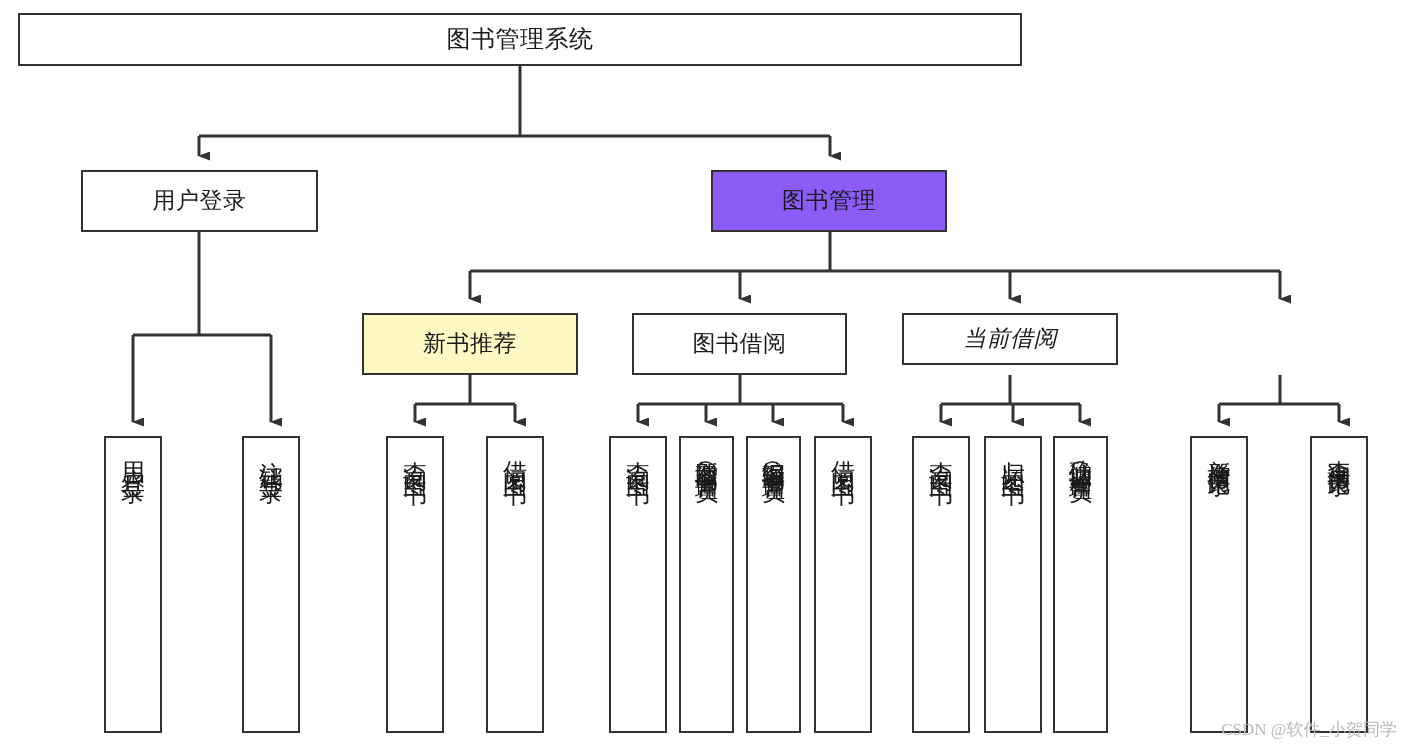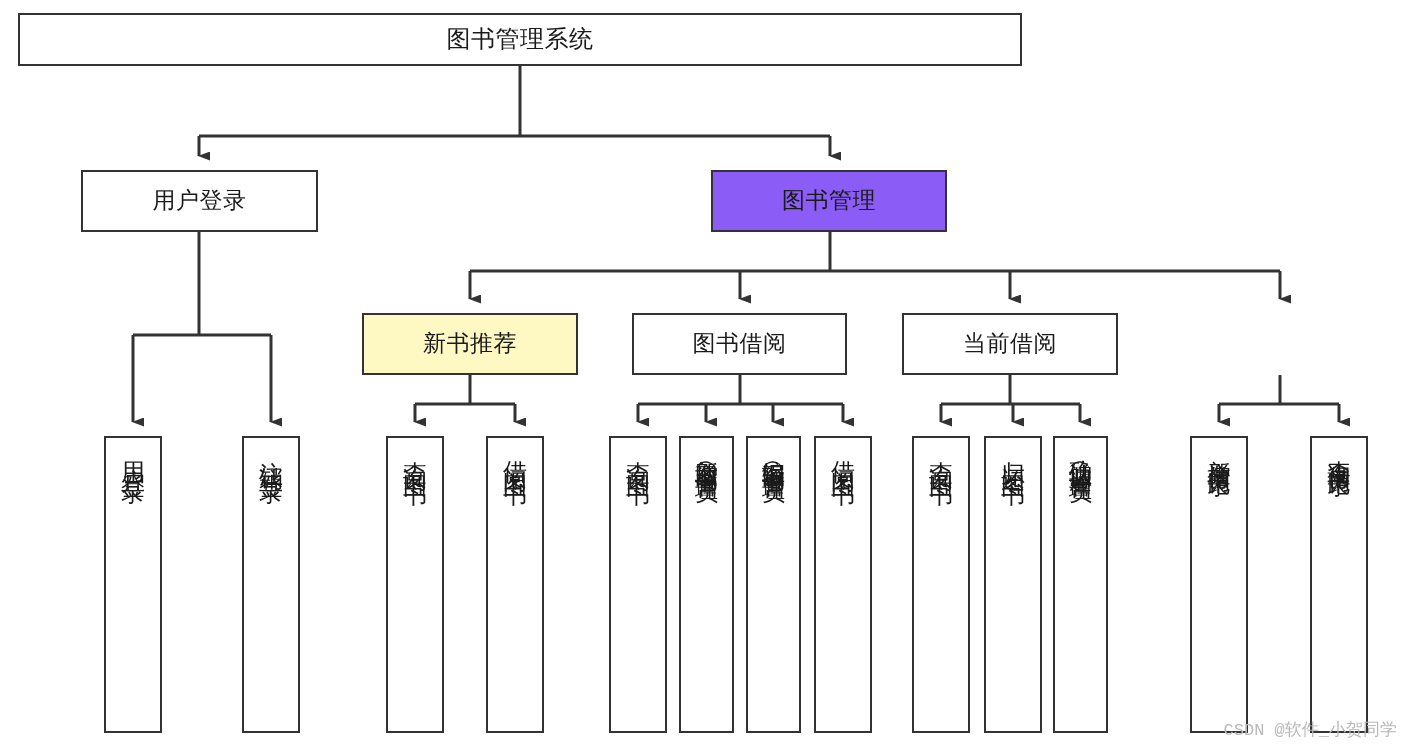--- a/index.html
+++ b/index.html
@@ -68,21 +68,21 @@
     letter-spacing: 3px;
     font-size: 23px;
   }
   .watermark {
     position: absolute;
     right: 8px;
     bottom: 6px;
     font-size: 17px;
     color: #b9b9b9;
     white-space: nowrap;
-    font-family: Liberation Mono, monospace;
+    font-family: Liberation Serif, serif;
   }
 </style>
 </head>
 <body>
 
 <div id="diagram-root" style="background: rgb(255, 255, 255);">
 
   <svg id="edges-layer" width="1405" height="747" viewBox="0 0 1405 747" xmlns="http://www.w3.org/2000/svg">
     <defs>
       <marker id="arrowhead" markerWidth="9" markerHeight="12" refX="4.5" refY="11" orient="auto" markerUnits="userSpaceOnUse">
@@ -143,21 +143,21 @@
   <div class="node horiz" style="left: 711px; top: 170px; width: 236px; height: 62px; border-color: rgb(51, 51, 51); background: #8b5cf6;">
     <span class="node-label">图书管理</span>
   </div>
 
   <div class="node horiz" style="left: 362px; top: 313px; width: 216px; height: 62px; border-color: rgb(51, 51, 51); background: #fef9c3;">
     <span class="node-label">新书推荐</span>
   </div>
   <div class="node horiz" style="left: 632px; top: 313px; width: 215px; height: 62px; border-color: rgb(51, 51, 51); background: rgb(255, 255, 255);">
     <span class="node-label">图书借阅</span>
   </div>
-  <div class="node horiz" style="left: 902px; top: 313px; width: 216px; height: 62px; border-color: rgb(51, 51, 51); background: rgb(255, 255, 255);">
+  <div class="node horiz" style="left: 902px; top: 313px; width: 216px; height: 52px; border-color: rgb(51, 51, 51); background: rgb(255, 255, 255); font-style: italic;">
     <span class="node-label">当前借阅</span>
   </div>
 
   <div class="node vert" style="left: 104px; top: 436px; width: 58px; height: 297px; border-color: rgb(51, 51, 51); background: rgb(255, 255, 255);">
     <span class="node-label">用户登录</span>
   </div>
   <div class="node vert" style="left: 242px; top: 436px; width: 58px; height: 297px; border-color: rgb(51, 51, 51); background: rgb(255, 255, 255);">
     <span class="node-label">注销登录</span>
   </div>
 

